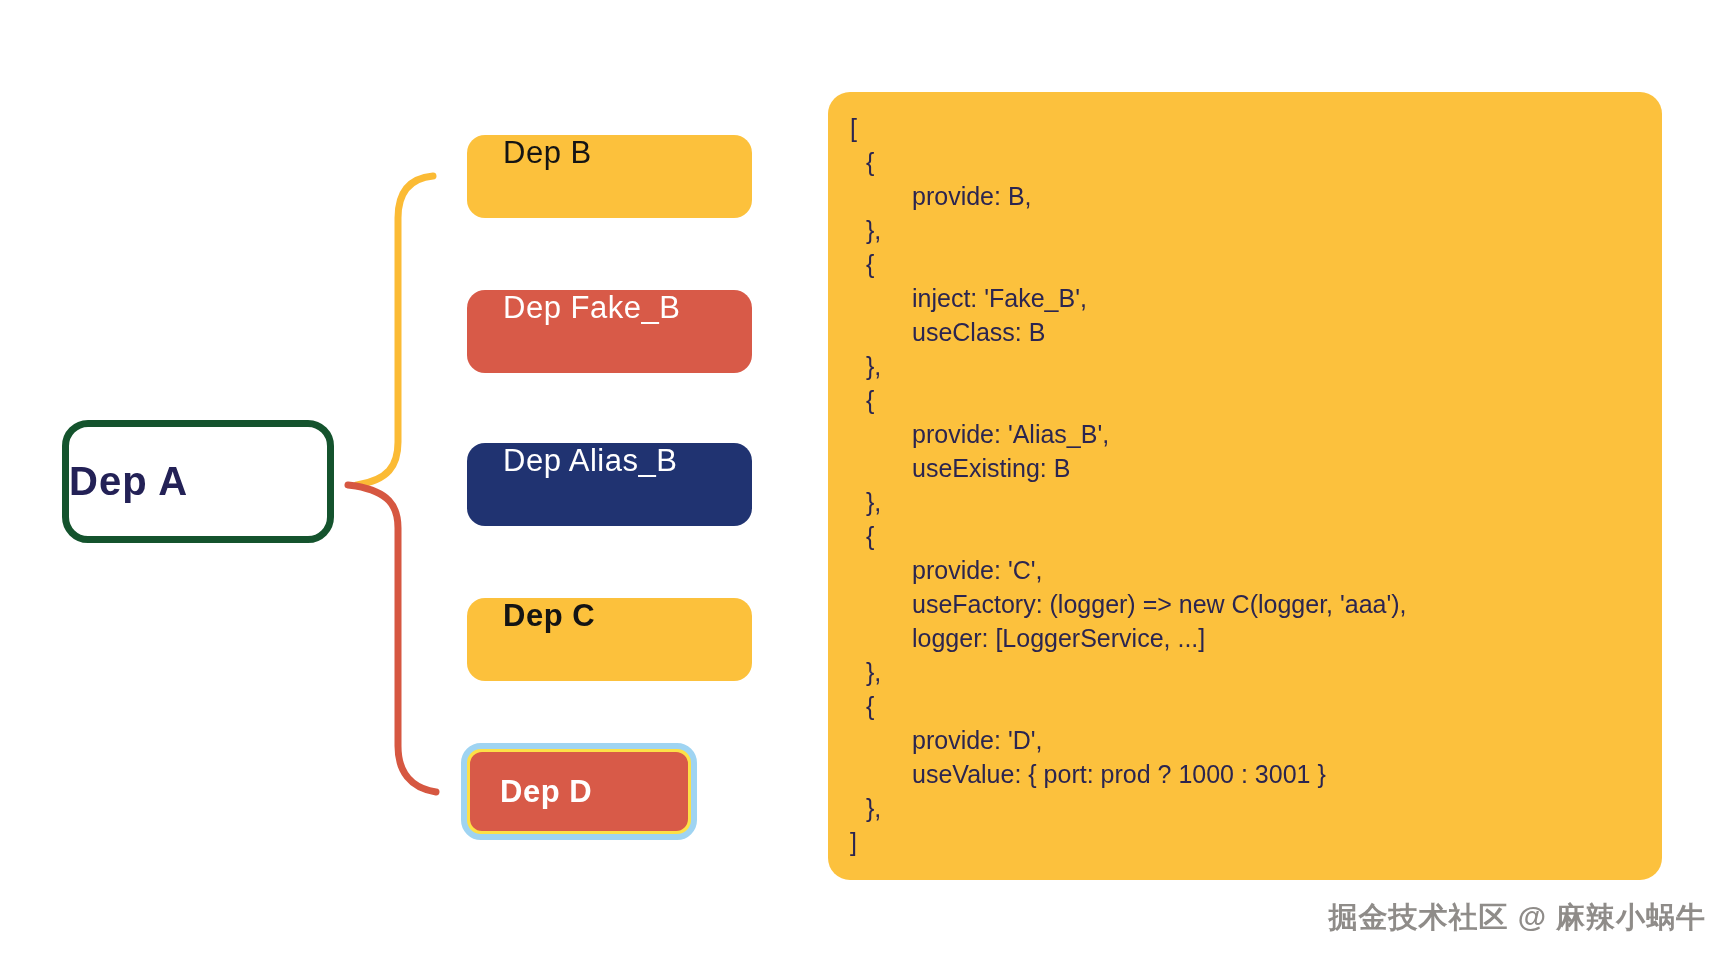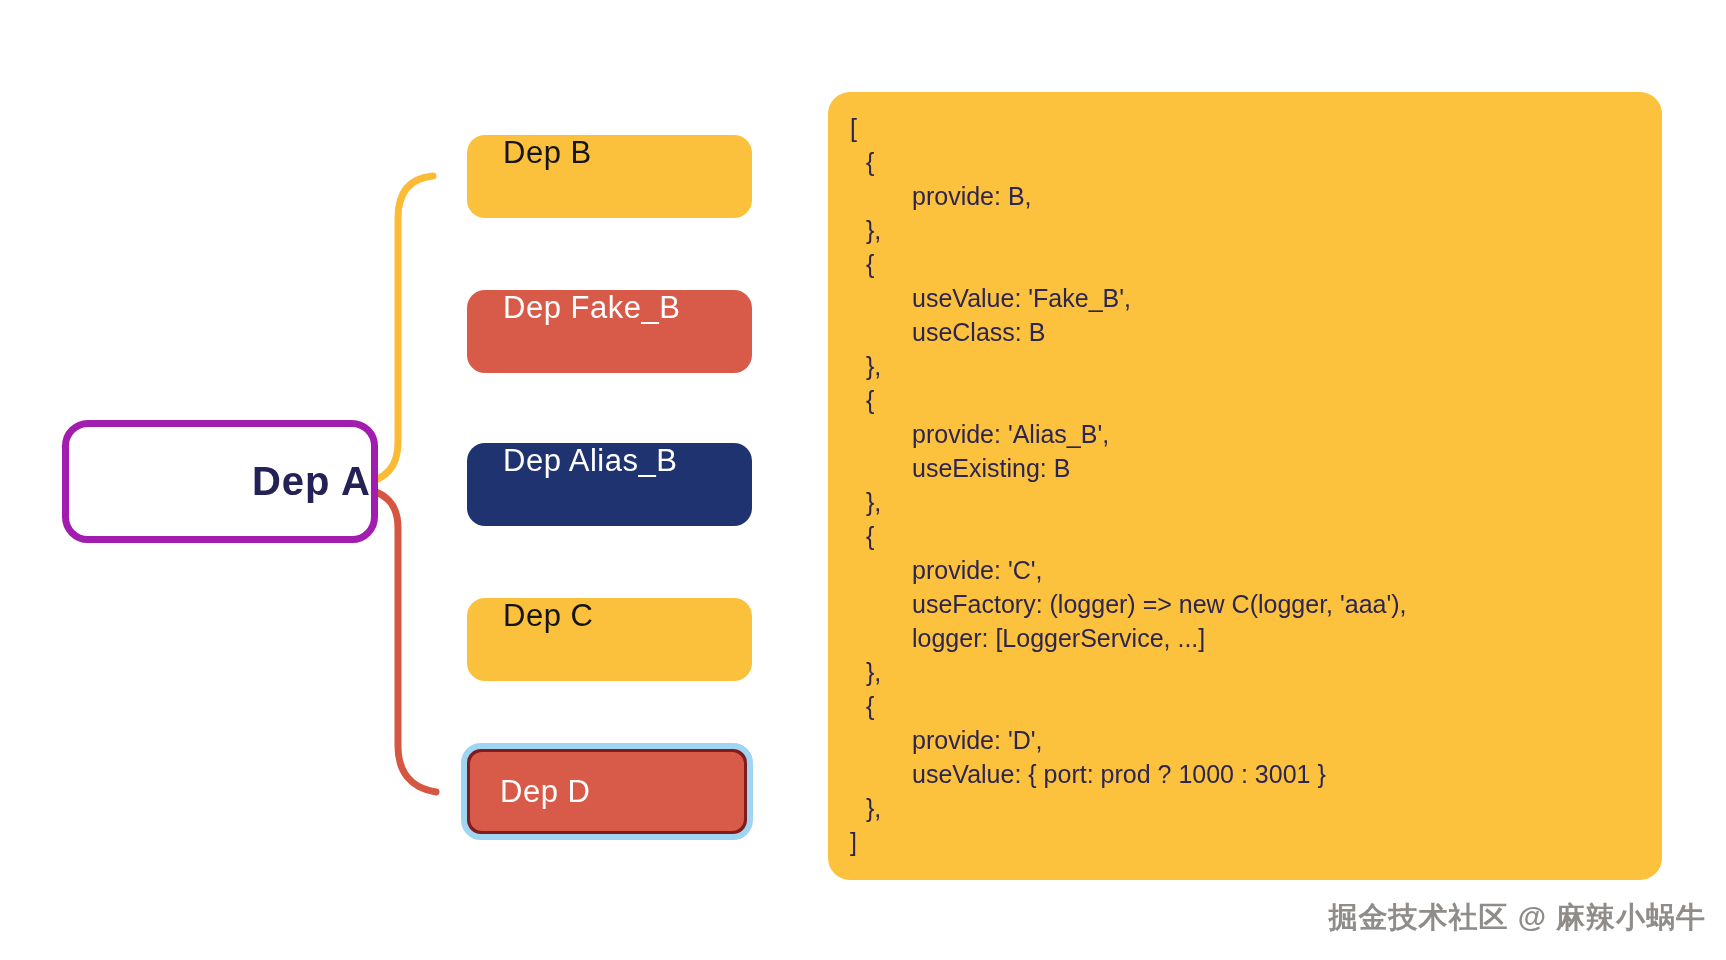--- a/index.html
+++ b/index.html
@@ -18,25 +18,25 @@
     position: absolute;
     left: 0; top: 0;
     width: 1726px; height: 960px;
     pointer-events: none;
   }
 
   
   .dep-a {
     position: absolute;
     left: 62px; top: 420px;
-    width: 316px; height: 123px;
+    width: 272px; height: 123px;
     background: #ffffff;
-    border: 7px solid #a21caf;
+    border: 7px solid #14532d;
     border-radius: 26px;
-    display: flex; align-items: center; justify-content: flex-end;
+    display: flex; align-items: center; justify-content: flex-start;
   }
   .dep-a .label {
     font-size: 40px;
     font-weight: 700;
     color: #232156;
     letter-spacing: 1px;
   }
 
   
   .node {
@@ -45,30 +45,31 @@
     width: 285px; height: 83px;
     border-radius: 18px;
     display: flex; 
     padding-left: 36px;
     font-size: 31px;
     letter-spacing: .5px;
   }
   .node-b       { top: 135px; background: #fcc13c; color: #141414; }
   .node-fake-b  { top: 290px; background: #d85a48; color: #ffffff; }
   .node-alias-b { top: 443px; background: #203371; color: #ffffff; }
-  .node-c       { top: 598px; background: #fcc13c; color: #141414; }
+  .node-c       { top: 598px; background: #fcc13c; color: #141414; font-weight: bold; }
 
   .node-d-wrap {
     position: absolute;
     left: 461px; top: 743px;
-    width: 292px; height: 97px;
-    background: #7f1d1d;
+    width: 236px; height: 97px;
+    background: #fde047;
     border: 6px solid #9fd4f2;
     border-radius: 20px;
     padding: 3px;
+    font-weight: bold;
   }
   .node-d {
     width: 100%; height: 100%;
     background: #d85a48;
     border-radius: 12px;
     color: #ffffff;
     display: flex; align-items: center;
     padding-left: 30px;
     font-size: 31px;
     letter-spacing: .5px;
@@ -141,21 +142,21 @@
     </div>
   </div>
 
   <div class="code-panel">
     <div class="code-lines">
         <div class="code-line indent-0">[</div>
         <div class="code-line indent-1">{</div>
         <div class="code-line indent-2">provide: B,</div>
         <div class="code-line indent-1">},</div>
         <div class="code-line indent-1">{</div>
-        <div class="code-line indent-2">useValue: 'Fake_B',</div>
+        <div class="code-line indent-2">inject: 'Fake_B',</div>
         <div class="code-line indent-2">useClass: B</div>
         <div class="code-line indent-1">},</div>
         <div class="code-line indent-1">{</div>
         <div class="code-line indent-2">provide: 'Alias_B',</div>
         <div class="code-line indent-2">useExisting: B</div>
         <div class="code-line indent-1">},</div>
         <div class="code-line indent-1">{</div>
         <div class="code-line indent-2">provide: 'C',</div>
         <div class="code-line indent-2">useFactory: (logger) =&gt; new C(logger, 'aaa'),</div>
         <div class="code-line indent-2">logger: [LoggerService, ...]</div>

